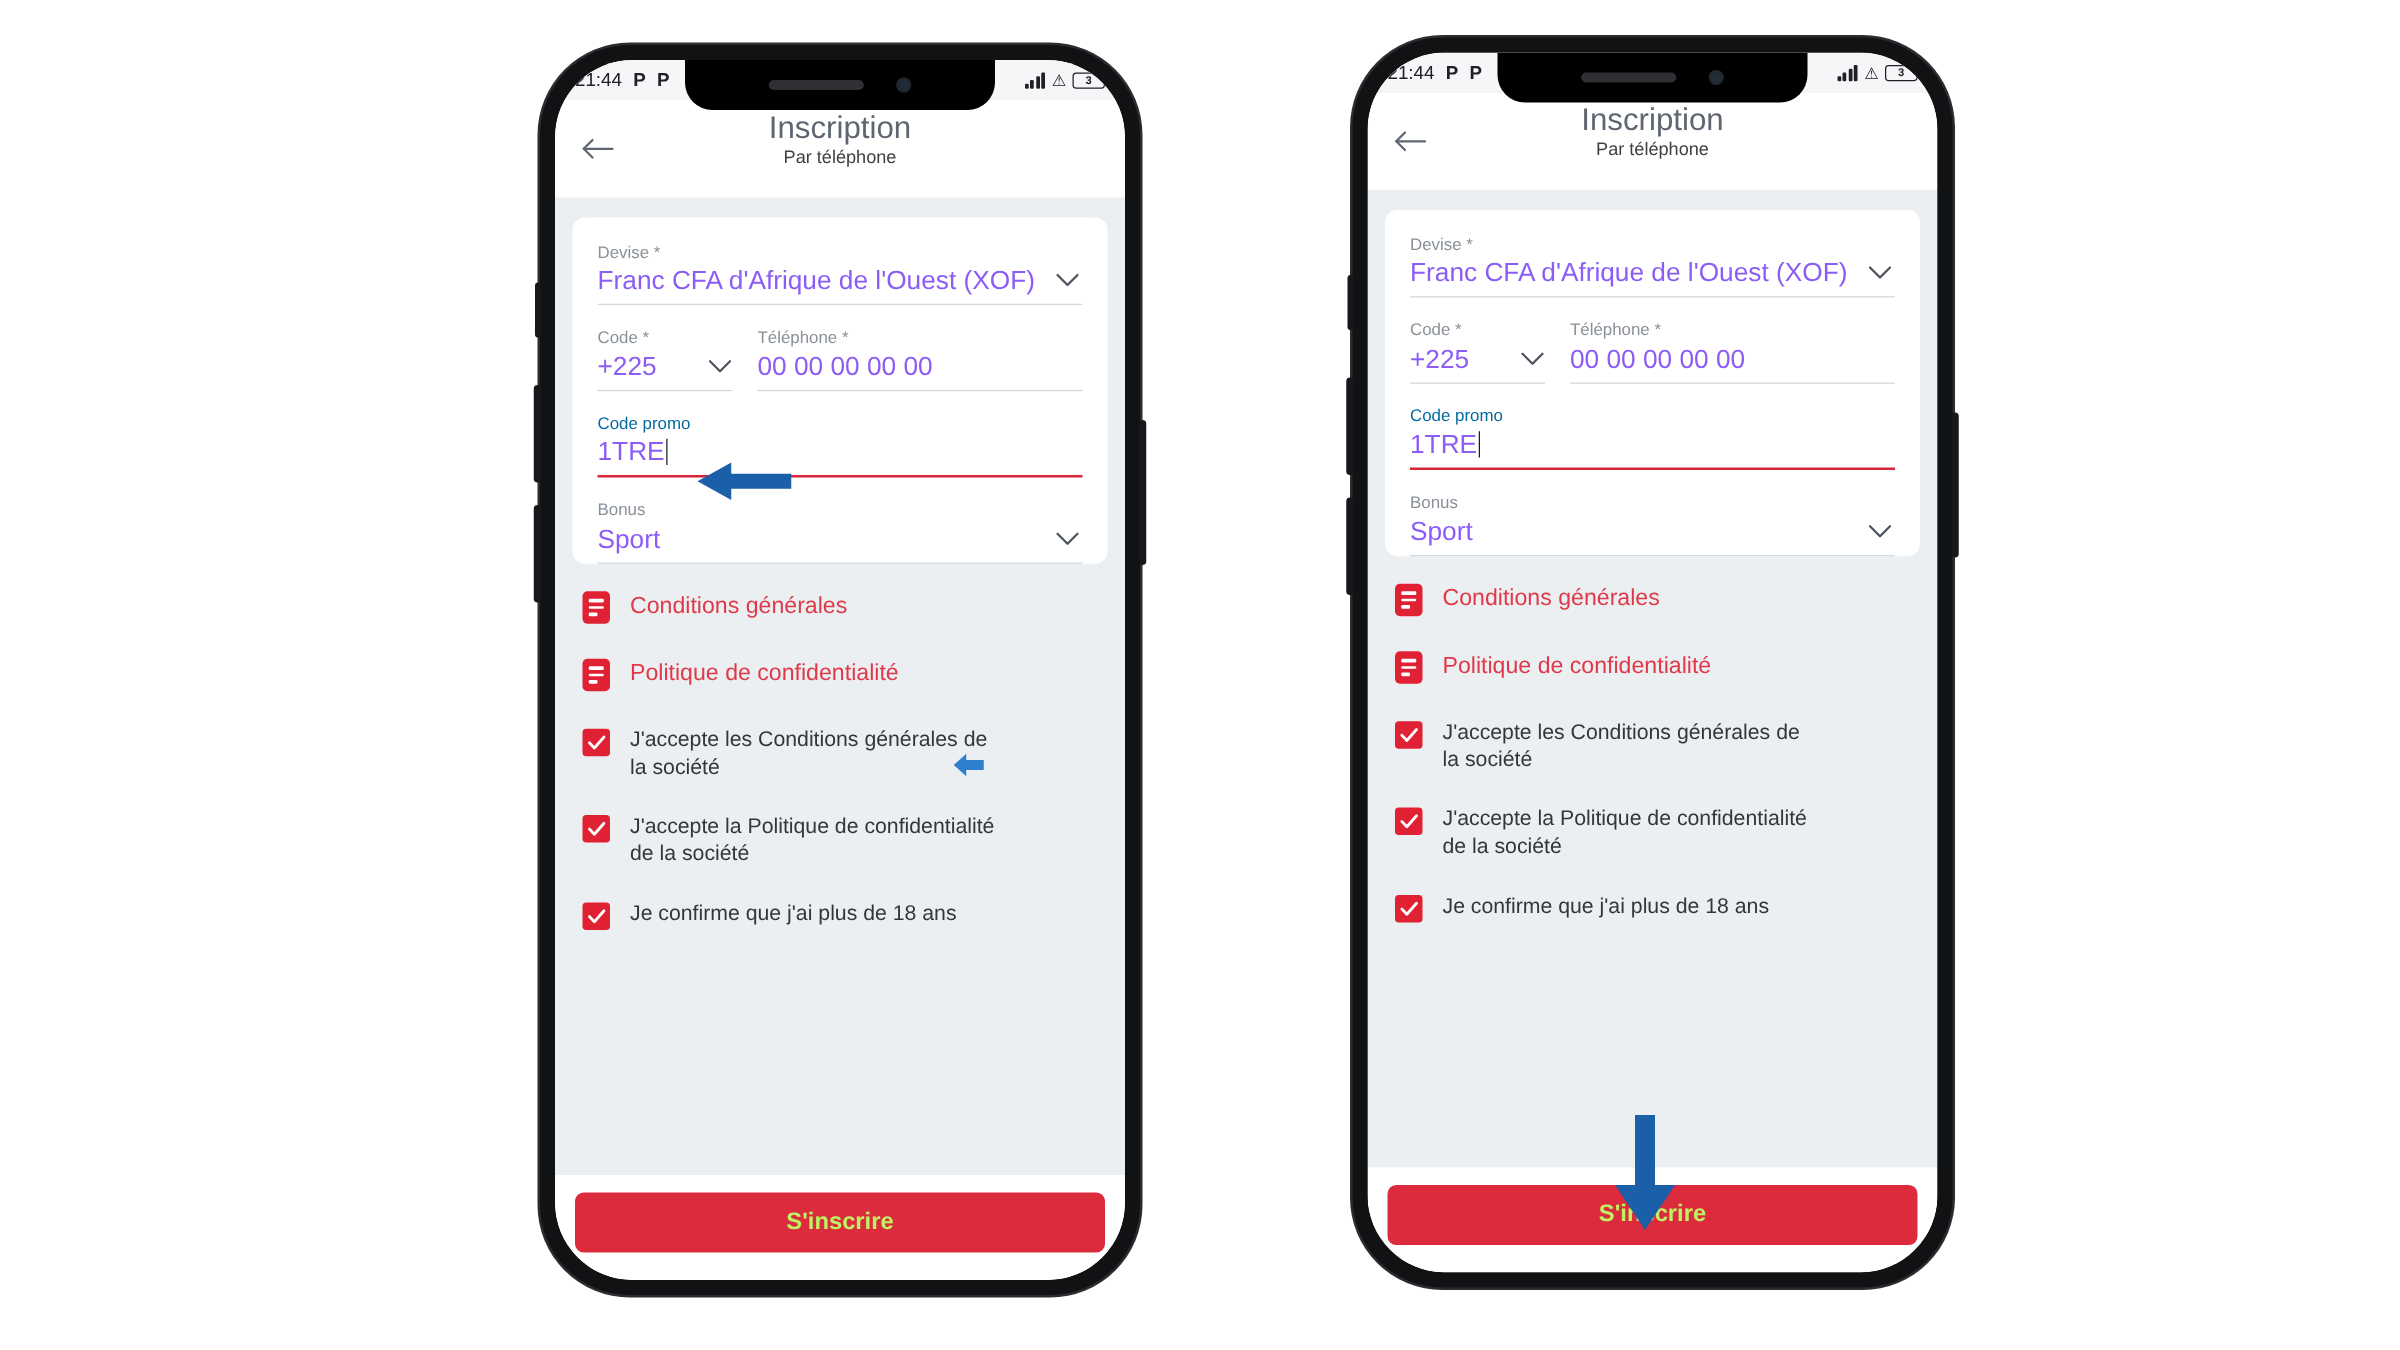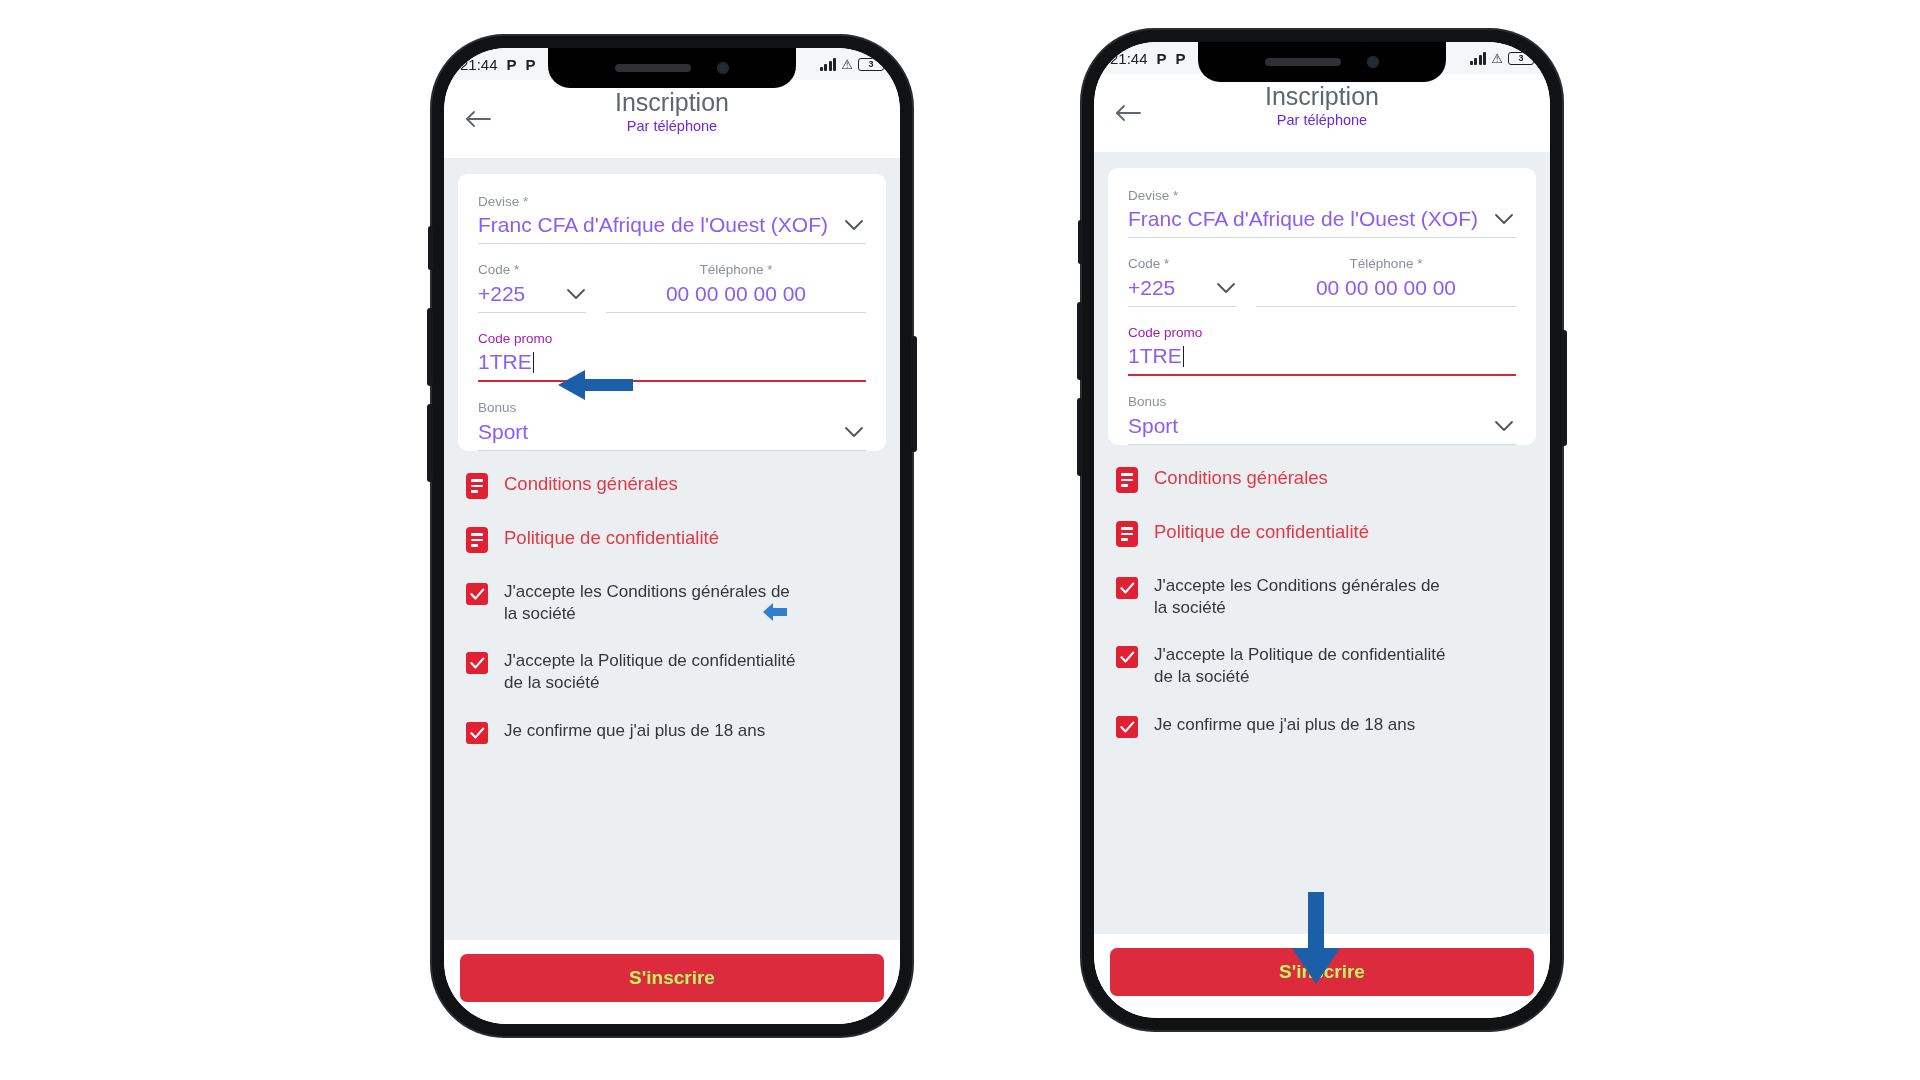--- a/index.html
+++ b/index.html
@@ -144,21 +144,21 @@
     pointer-events: none;
   }
   .title-main {
     font-size: 25px;
     color: #5f6672;
     line-height: 1.15;
     font-weight: 400;
   }
   .title-sub {
     font-size: 14.5px;
-    color: #6d28d9;
+    color: #404040;
     margin-top: 1px;
   }
 
   
   .body {
     flex: 1 1 auto;
     background: #eceff1;
     padding: 16px 14px 0 14px;
     overflow: hidden;
     position: relative;
@@ -170,21 +170,21 @@
     padding: 20px 20px 0 20px;
   }
 
   .field { position: relative; margin-bottom: 4px; }
   .field-label {
     font-size: 13.5px;
     color: #8a9099;
     line-height: 1.2;
     margin-bottom: 2px;
   }
-  .field-label.red { color: #a21caf; }
+  .field-label.red { color: #0369a1; }
   .field-value {
     font-family: Liberation Sans, sans-serif;
     font-size: 21px;
     color: #8b5cf6;
     line-height: 1.25;
     padding-bottom: 5px;
     white-space: nowrap;
   }
   .underline {
     height: 1px;
@@ -193,21 +193,21 @@
   }
   .underline.red { height: 2px; background: #d7253a; }
   .chev {
     position: absolute;
     right: 2px; bottom: 9px;
     color: #4d535e;
     pointer-events: none;
   }
   .row2 { display: flex; gap: 20px; margin-top: 18px; }
   .row2 .col-code { width: 108px; flex: 0 0 auto; position: relative; }
-  .row2 .col-tel  { flex: 1 1 auto; position: relative; text-align: center; }
+  .row2 .col-tel  { flex: 1 1 auto; position: relative; }
   .col-code .chev { right: 0; bottom: 9px; }
   .spacer-mid { margin-top: 18px; }
   .caret {
     display: inline-block;
     width: 1.5px; height: 21px;
     background: #1b1d21;
     vertical-align: -4px;
     margin-left: 1px;
   }
 

